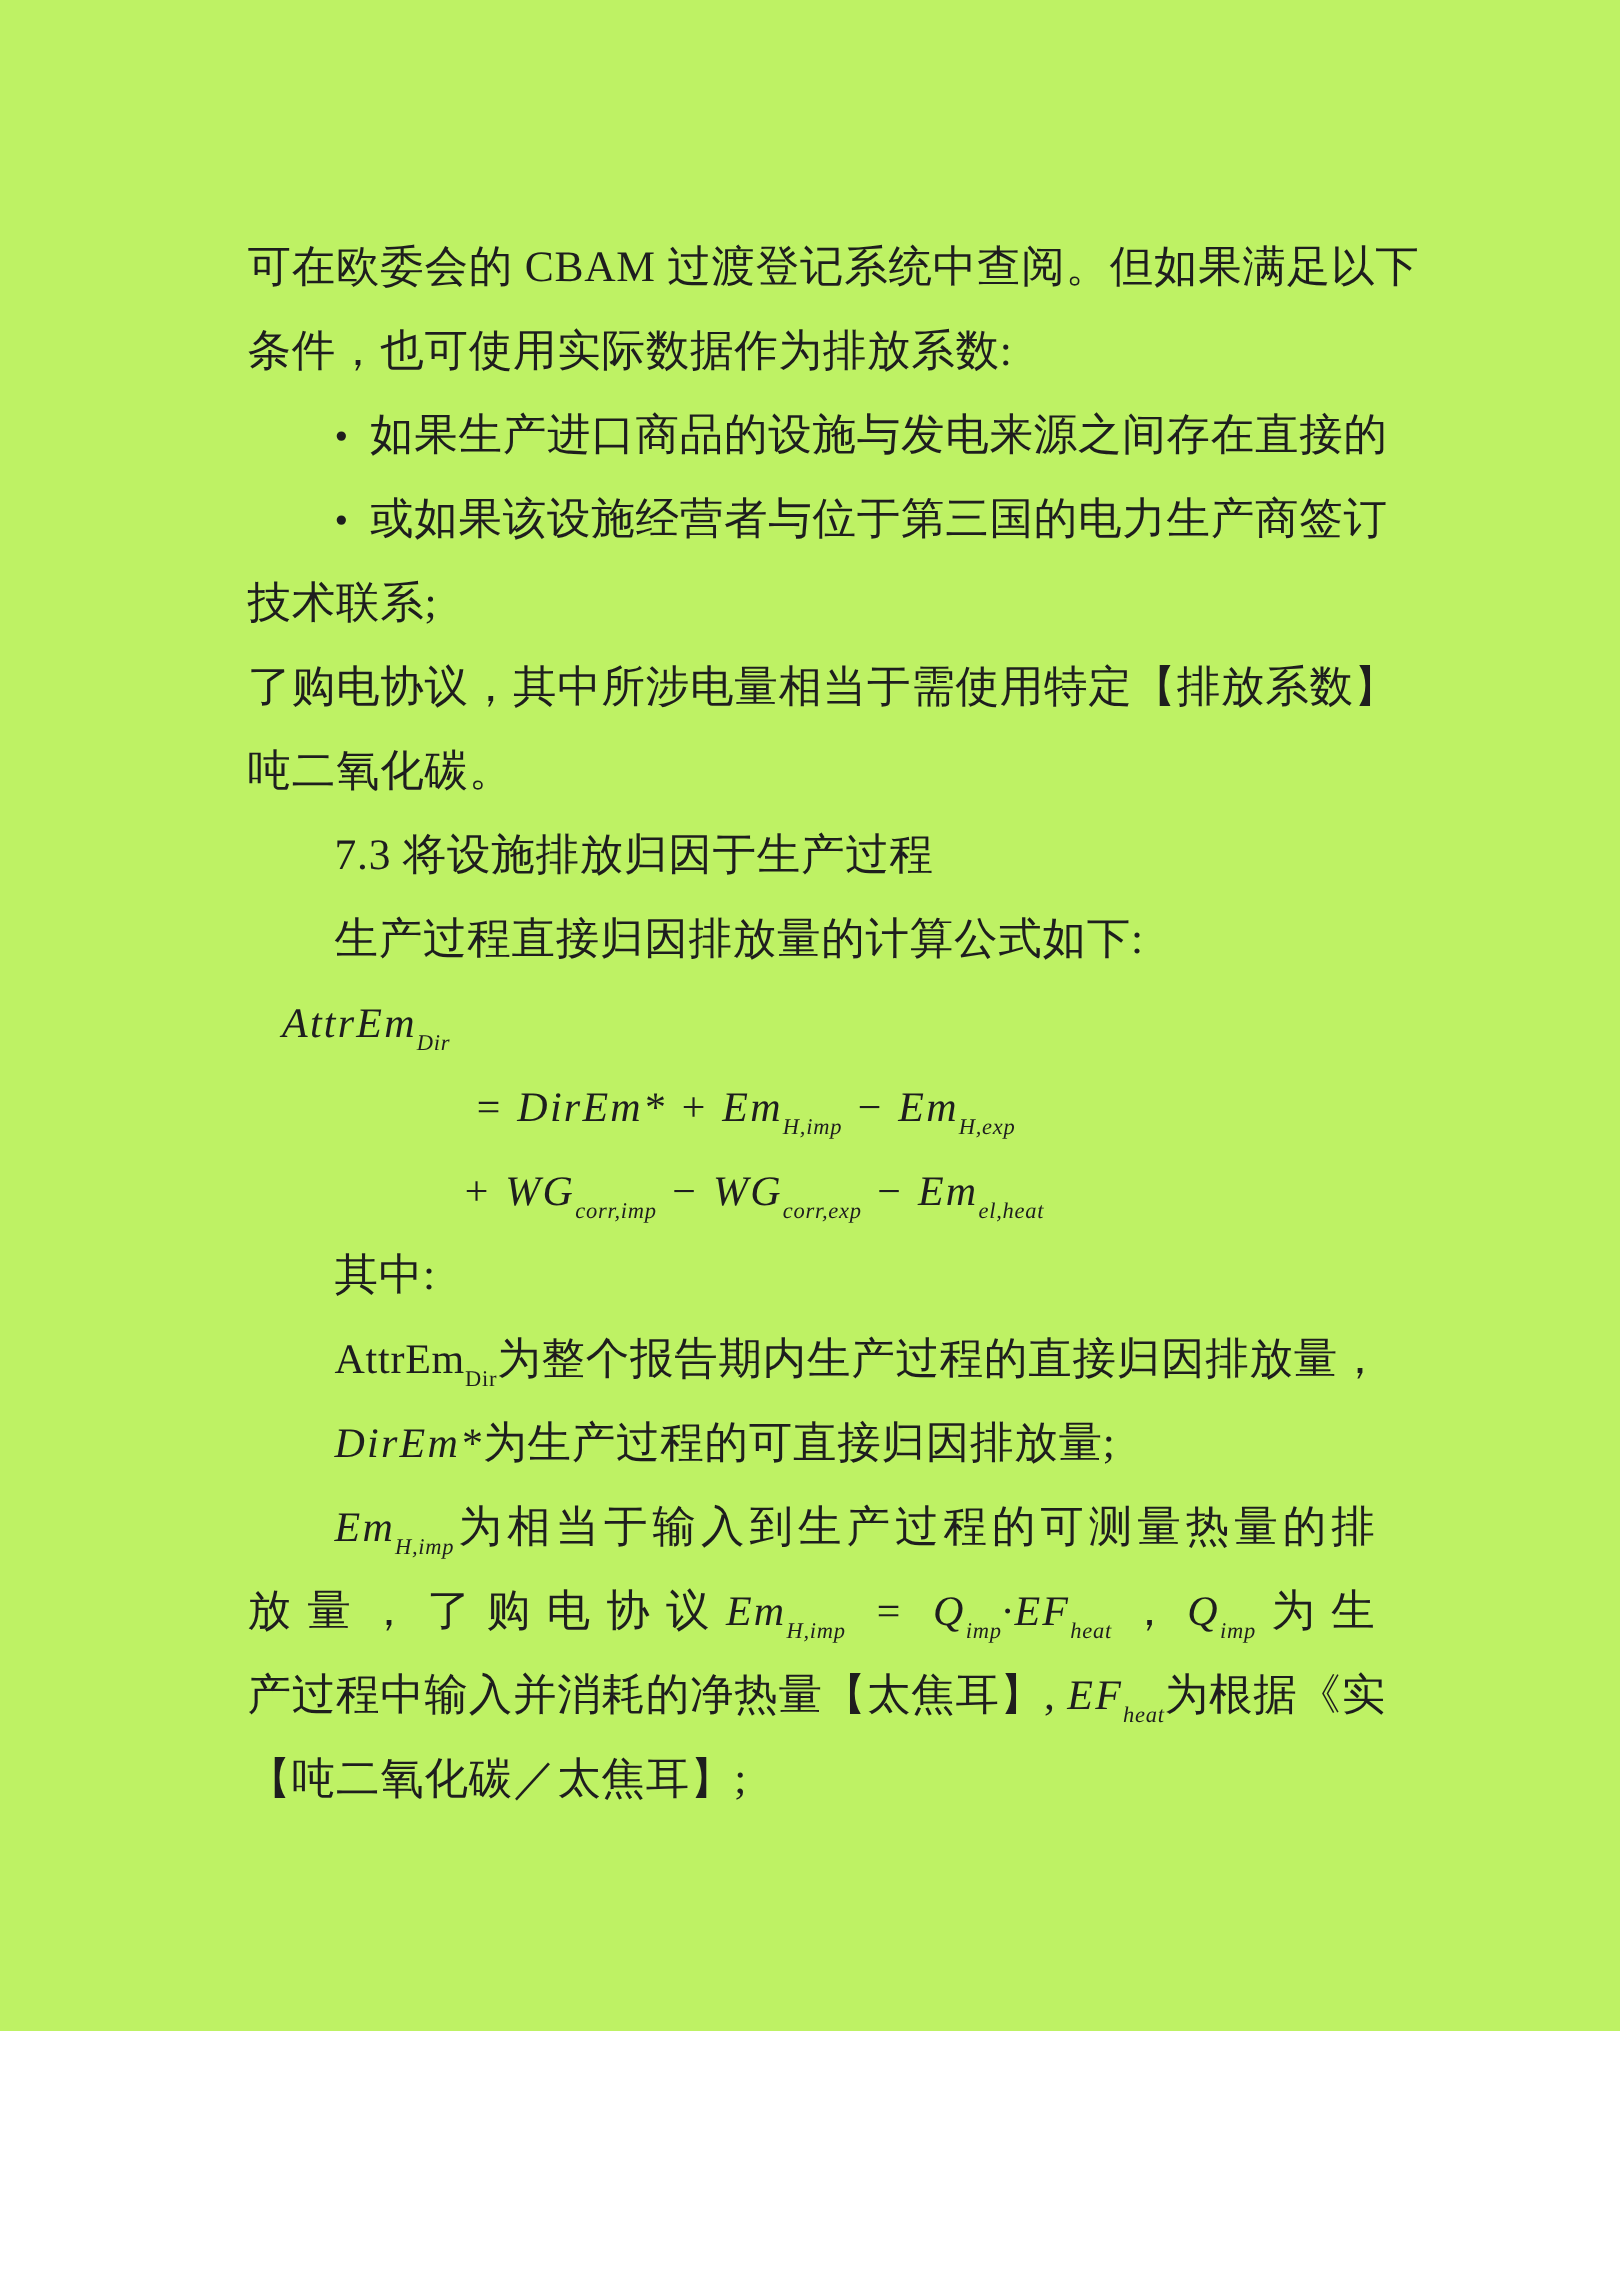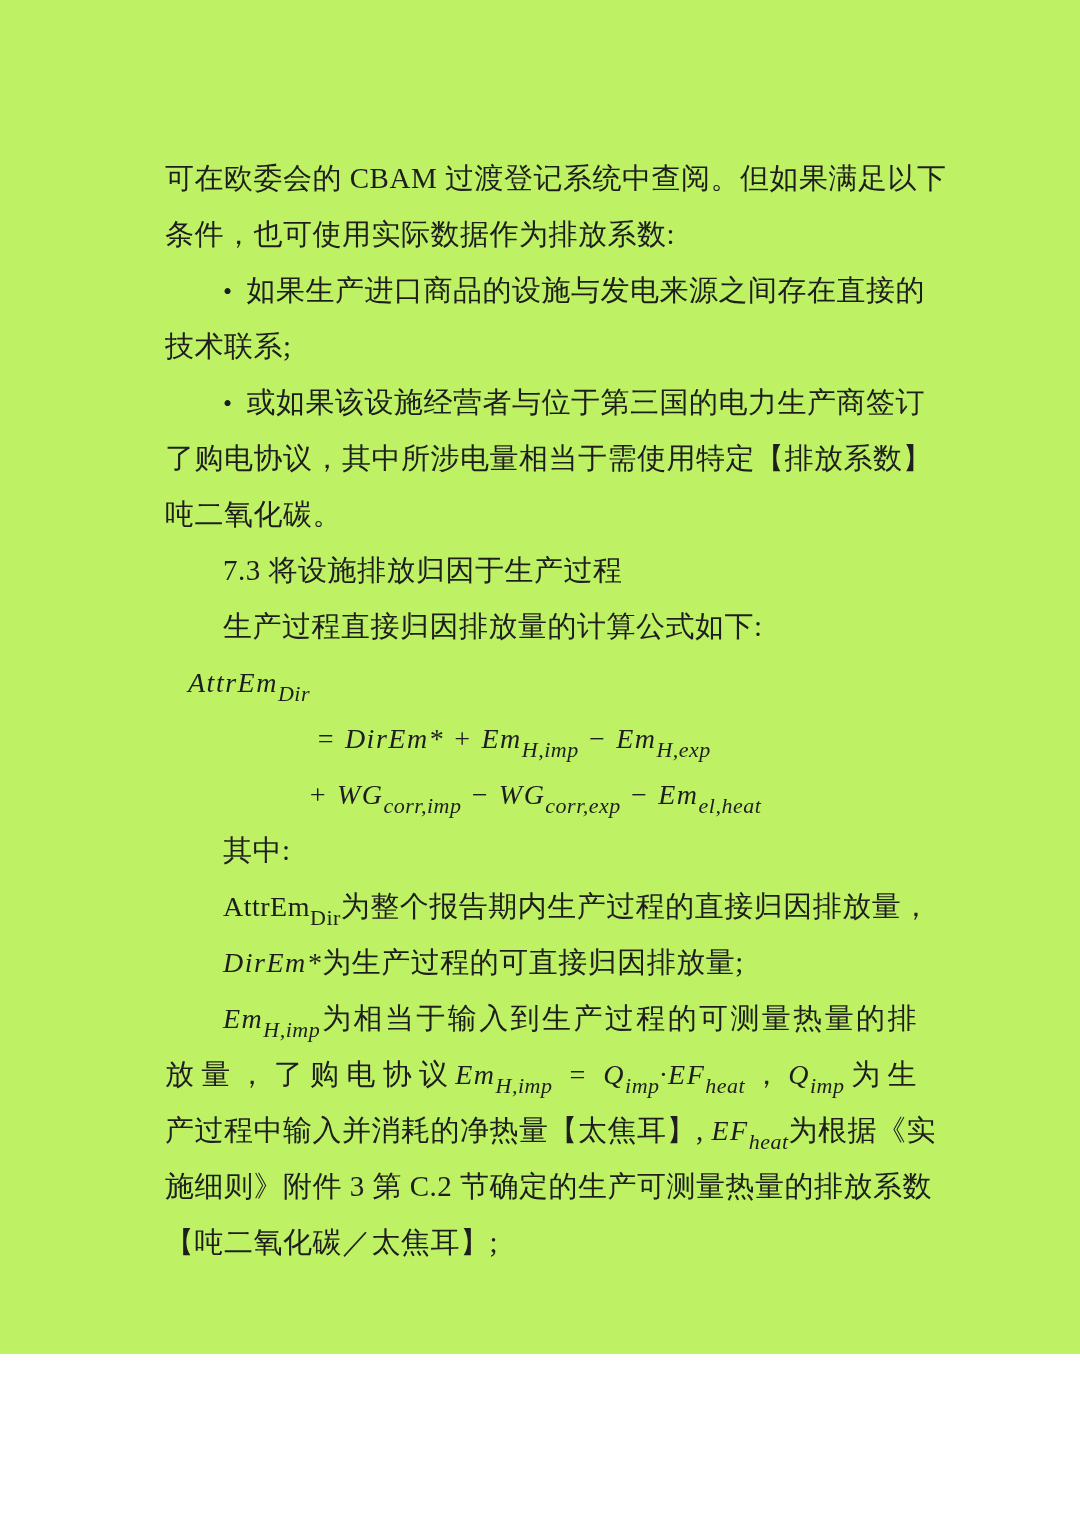--- a/index.html
+++ b/index.html
@@ -41,21 +41,21 @@
   }
   
   .m {
     font-family: "Liberation Serif", "DejaVu Serif", serif;
     font-style: italic;
     font-size: 28px;
     letter-spacing: 1.5px;
   }
   .m.up { font-style: normal; letter-spacing: 0.5px; }
   sub.s {
-    font-size: 22px;
+    font-size: 15px;
     letter-spacing: 0.5px;
     vertical-align: -9px;
     line-height: 0;
   }
   .formula-l1 { padding-left: 23px; }
   .formula-l2 { padding-left: 151px; }
   .formula-l3 { padding-left: 143px; }
   .pagenum {
     position: absolute;
     left: 0;
@@ -72,23 +72,23 @@
 </head>
 <body>
 
 <div class="page">
   <div class="textblock">
 
     <div class="line fill">可在欧委会的 CBAM 过渡登记系统中查阅。但如果满足以下</div>
     <div class="line">条件，也可使用实际数据作为排放系数:</div>
 
     <div class="line fill indent"><span class="bullet">•</span><span>如果生产进口商品的设施与发电来源之间存在直接的</span></div>
+    <div class="line fill indent"><span class="bullet">•</span><span>或如果该设施经营者与位于第三国的电力生产商签订</span></div>
+
     <div class="line">技术联系;</div>
-
-    <div class="line fill indent"><span class="bullet">•</span><span>或如果该设施经营者与位于第三国的电力生产商签订</span></div>
     <div class="line fill">了购电协议，其中所涉电量相当于需使用特定【排放系数】</div>
     <div class="line">吨二氧化碳。</div>
 
     <div class="line indent">7.3 将设施排放归因于生产过程</div>
     <div class="line indent">生产过程直接归因排放量的计算公式如下:</div>
 
     <div class="line formula-l1"><span class="m">AttrEm</span><sub class="s m">Dir</sub></div>
 
     <div class="line formula-l2"><span class="m">= DirEm* + Em</span><sub class="s m">H,imp</sub><span class="m"> − Em</span><sub class="s m">H,exp</sub></div>
 
@@ -99,19 +99,18 @@
     <div class="line fill indent"><span class="m up">AttrEm</span><sub class="s m up">Dir</sub><span>为整个报告期内生产过程的直接归因排放量，</span></div>
 
     <div class="line indent"><span class="m">DirEm*</span><span>为生产过程的可直接归因排放量;</span></div>
 
     <div class="line fill indent"><span class="m">Em</span><sub class="s m">H,imp</sub><span>为相当于输入到生产过程的可测量热量的排</span></div>
 
     <div class="line fill"><span>放量，了购电协议</span><span class="m">Em</span><sub class="s m">H,imp</sub><span class="m"> = </span><span class="m">Q</span><sub class="s m">imp</sub><span class="m">·</span><span class="m">EF</span><sub class="s m">heat</sub><span>，</span><span class="m">Q</span><sub class="s m">imp</sub><span>为生</span></div>
 
     <div class="line fill"><span>产过程中输入并消耗的净热量【太焦耳】, </span><span class="m">EF</span><sub class="s m">heat</sub><span>为根据《实</span></div>
 
-    <div class="line fill">施细则》附件 3 第 C.2 节确定的生产可测量热量的排放系数</div>
     <div class="line">【吨二氧化碳／太焦耳】;</div>
 
   </div>
 
   <div class="pagenum">39</div>
 </div>
 
 </body></html>

